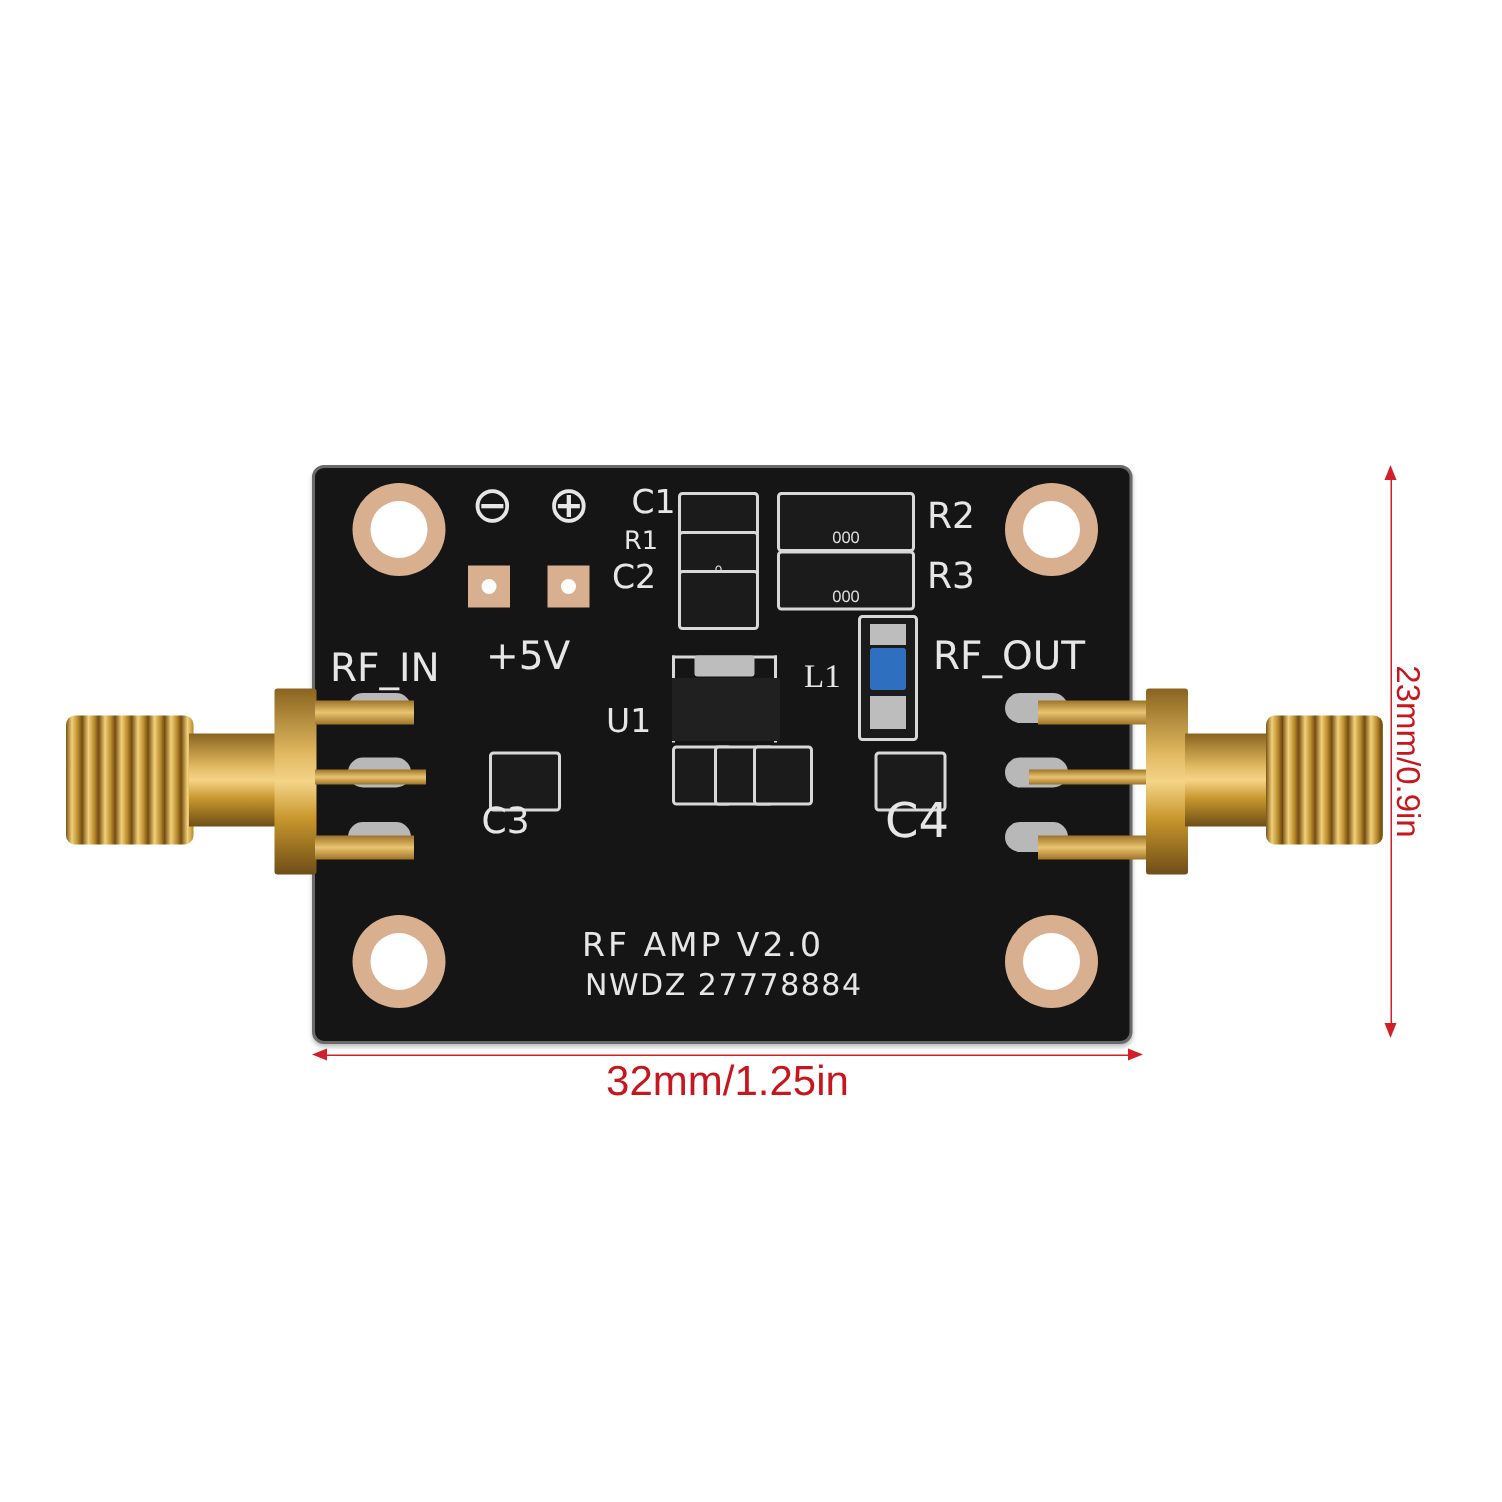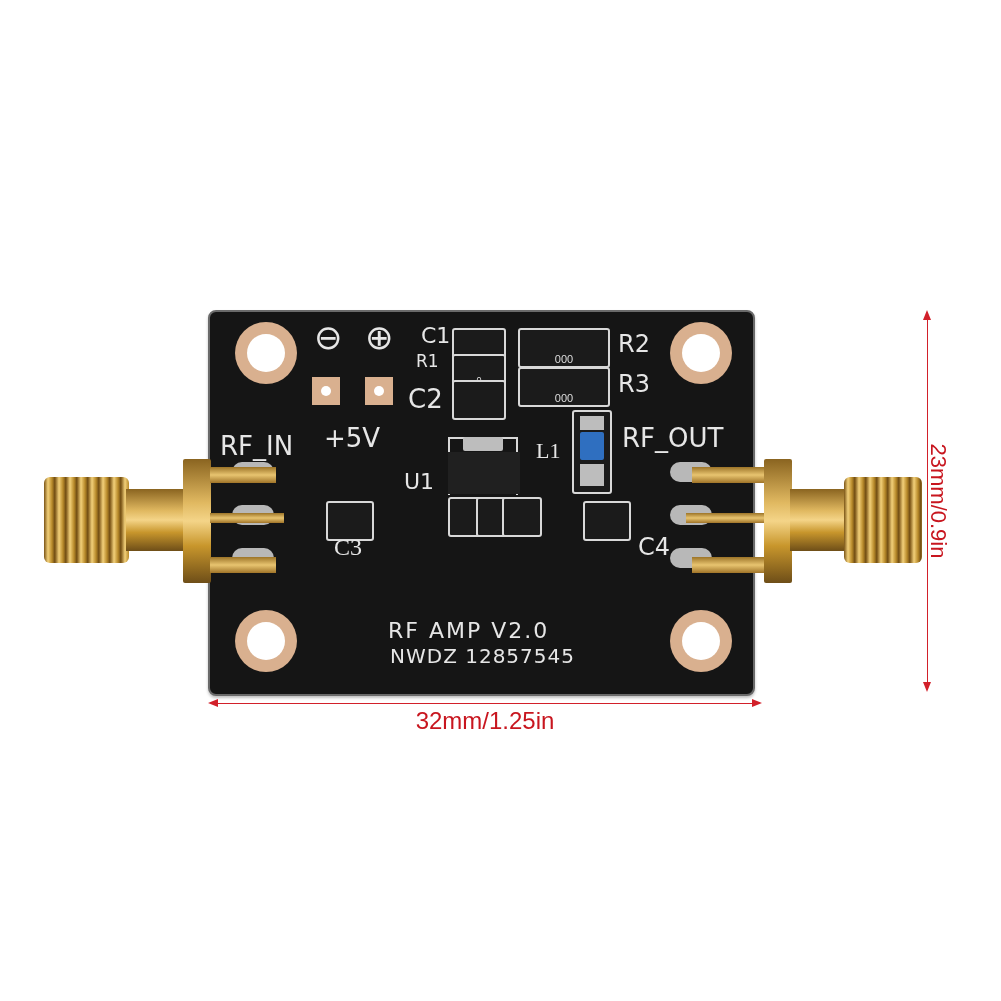--- a/index.html
+++ b/index.html
@@ -43,21 +43,21 @@
 <div class="abs silk" style="left:365px;top:320px;font-size:34px;line-height:34px;">⊕</div>
 <div class="abs pad-sq" style="left:312px;top:377px;width:28px;height:28px;">
     <div class="inner"></div>
   </div>
 <div class="abs pad-sq" style="left:365px;top:377px;width:28px;height:28px;">
     <div class="inner"></div>
   </div>
 
 <div class="abs silk" style="left:408px;top:325px;font-size:22px;line-height:22px;margin-left:13px;">C1</div>
 <div class="abs silk" style="left:416px;top:350px;font-size:17px;line-height:22px;">R1</div>
-<div class="abs silk" style="left:408px;top:388px;font-size:26px;line-height:22px;">C2</div>
+<div class="abs silk" style="left:408px;top:375px;font-size:22px;line-height:22px;">C2</div>
 
 <div class="abs smd" style="left:452px;top:328px;width:54px;height:22px;">
     <span class="end"></span>
     <span class="body" style="background:#8a4a26;"></span>
     <span class="end"></span>
   </div>
 <div class="abs smd" style="left:452px;top:354px;width:54px;height:22px;">
     <span class="end"></span>
     <span class="body" style="background:#0e0e0e;color:#ddd;font-size:9px;text-align:center;line-height:13px;">0</span>
     <span class="end"></span>
@@ -104,38 +104,38 @@
   <div style="position:absolute;left:6px;top:4px;width:24px;height:14px;background:#bdbdbd;"></div>
   <div style="position:absolute;left:6px;top:20px;width:24px;height:28px;background:#2f6fc0;border-radius:2px;"></div>
   <div style="position:absolute;left:6px;top:52px;width:24px;height:22px;background:#bdbdbd;"></div>
 </div>
 
 <div class="abs smd" style="left:326px;top:501px;width:48px;height:26px;">
     <span class="end"></span>
     <span class="body" style="background:#5a4a58;"></span>
     <span class="end"></span>
   </div>
-<div class="abs silk" style="left:334px;top:535px;font-size:24px;line-height:24px;font-family:Liberation Serif, serif;">C3</div>
+<div class="abs silk" style="left:321px;top:535px;font-size:24px;line-height:24px;">C3</div>
 <div class="abs smd" style="left:583px;top:501px;width:48px;height:26px;">
     <span class="end"></span>
     <span class="body" style="background:#5a4a58;"></span>
     <span class="end"></span>
   </div>
-<div class="abs silk" style="left:590px;top:535px;font-size:24px;line-height:24px;margin-left:48px;">C4</div>
+<div class="abs silk" style="left:590px;top:535px;font-size:32px;line-height:24px;">C4</div>
 
 <div class="abs trace" style="left:232px;top:462px;width:42px;height:20px;"></div>
 <div class="abs trace" style="left:232px;top:505px;width:42px;height:20px;"></div>
 <div class="abs trace" style="left:232px;top:548px;width:42px;height:20px;"></div>
 
 <div class="abs trace" style="left:670px;top:462px;width:42px;height:20px;"></div>
 <div class="abs trace" style="left:670px;top:505px;width:42px;height:20px;"></div>
 <div class="abs trace" style="left:670px;top:548px;width:42px;height:20px;"></div>
 
 <div class="abs silk" style="left:388px;top:620px;font-size:22px;line-height:22px;letter-spacing:2px;">RF AMP V2.0</div>
-<div class="abs silk" style="left:390px;top:646px;font-size:20px;line-height:20px;letter-spacing:1px;">NWDZ 12857545</div>
+<div class="abs silk" style="left:390px;top:646px;font-size:20px;line-height:20px;letter-spacing:1px;">NWDZ 27778884</div>
 
 <div class="abs" style="left:38px;top:455px;width:250px;height:130px;">
   <div class="abs thread" style="left:6px;top:22px;width:85px;height:86px;border-radius:6px;"></div>
   <div class="abs conn-body" style="left:88px;top:34px;width:60px;height:62px;"></div>
   <div class="abs conn-body" style="left:145px;top:4px;width:28px;height:124px;border-radius:2px;"></div>
   <div class="abs pin" style="left:172px;top:12px;width:66px;height:16px;"></div>
   <div class="abs pin" style="left:172px;top:58px;width:74px;height:10px;"></div>
   <div class="abs pin" style="left:172px;top:102px;width:66px;height:16px;"></div>
 </div>
 
@@ -144,18 +144,18 @@
   <div class="abs pin" style="left:6px;top:58px;width:82px;height:10px;"></div>
   <div class="abs pin" style="left:12px;top:102px;width:76px;height:16px;"></div>
   <div class="abs conn-body" style="left:84px;top:4px;width:28px;height:124px;border-radius:2px;"></div>
   <div class="abs conn-body" style="left:110px;top:34px;width:58px;height:62px;"></div>
   <div class="abs thread" style="left:164px;top:22px;width:78px;height:86px;border-radius:6px;"></div>
 </div>
 
 <div class="abs dim-line" style="left:212px;top:703px;width:545px;height:1px;"></div>
 <div class="abs" style="left:208px;top:699px;width:0;height:0;border-top:4px solid transparent;border-bottom:4px solid transparent;border-right:10px solid #d2202a;"></div>
 <div class="abs" style="left:752px;top:699px;width:0;height:0;border-top:4px solid transparent;border-bottom:4px solid transparent;border-left:10px solid #d2202a;"></div>
-<div class="abs dim-text" style="left:385px;top:708px;width:200px;text-align:center;font-size:24px;line-height:26px;">32mm/1.25in</div>
+<div class="abs dim-text" style="left:385px;top:708px;width:200px;text-align:center;font-size:28px;line-height:26px;">32mm/1.25in</div>
 
 <div class="abs dim-line" style="left:927px;top:316px;width:1px;height:370px;"></div>
 <div class="abs" style="left:923px;top:310px;width:0;height:0;border-left:4px solid transparent;border-right:4px solid transparent;border-bottom:10px solid #d2202a;"></div>
 <div class="abs" style="left:923px;top:682px;width:0;height:0;border-left:4px solid transparent;border-right:4px solid transparent;border-top:10px solid #d2202a;"></div>
 <div class="abs dim-text" style="left:848px;top:488px;width:180px;text-align:center;font-size:22px;line-height:26px;transform:rotate(90deg);transform-origin:center center;">23mm/0.9in</div>
 
 </body></html>

